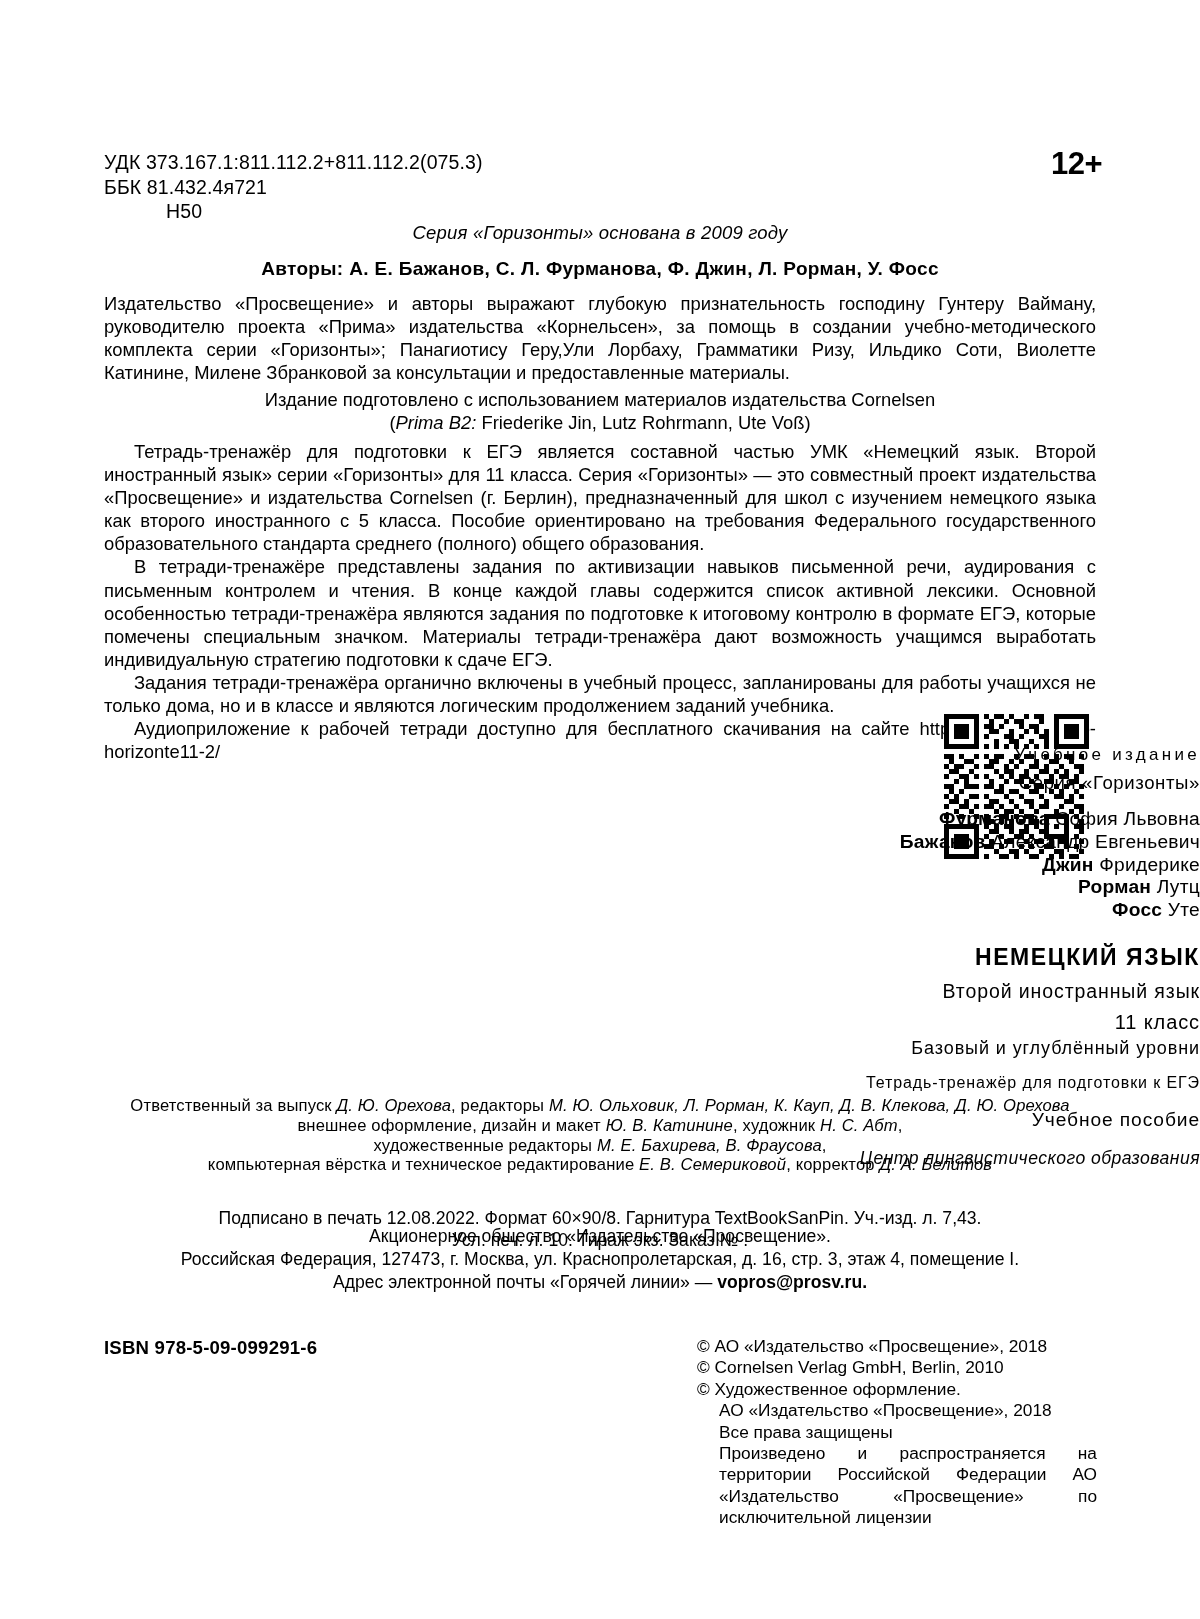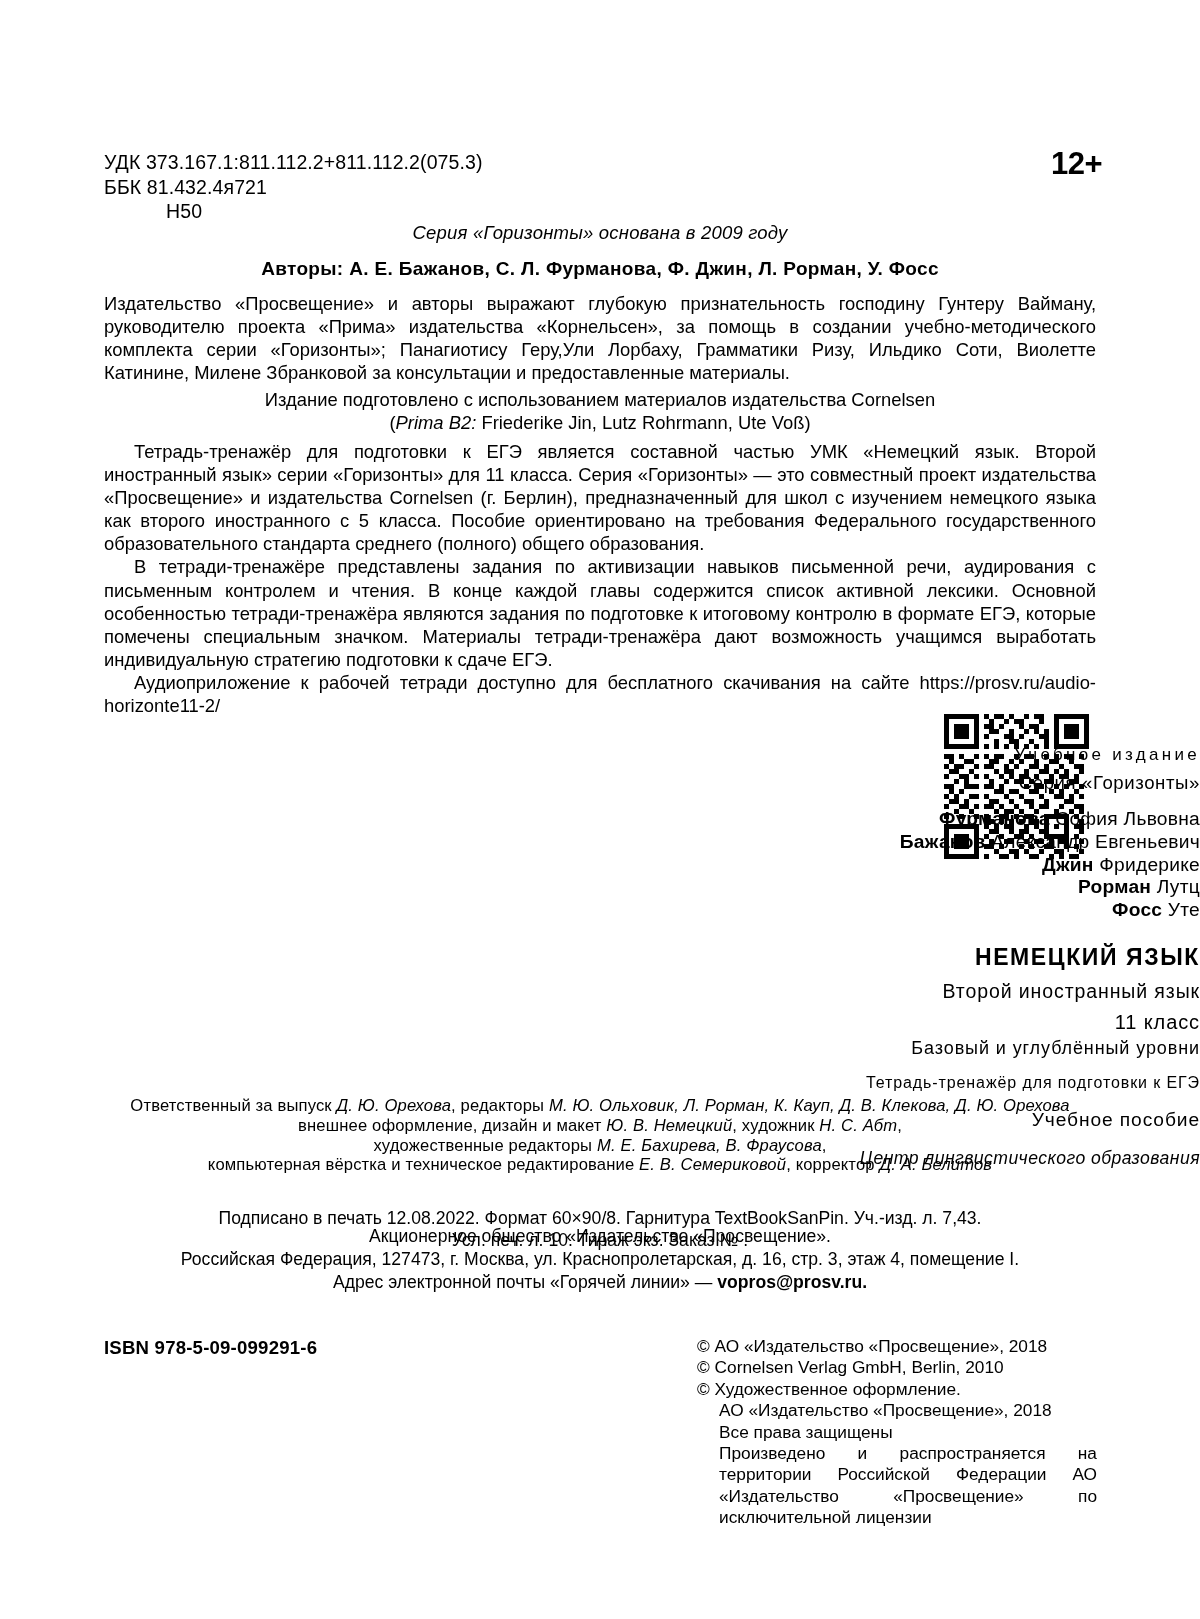--- a/index.html
+++ b/index.html
@@ -241,20 +241,21 @@
   </div>
 
   <div class="cornelsen-note">
     <div>Издание подготовлено с использованием материалов издательства Cornelsen</div>
     <div>(<span class="it">Prima B2:</span><span> Friederike Jin, Lutz Rohrmann, Ute Voß)</span></div>
   </div>
 
   <div class="para desc">
     <p class="ind">Тетрадь-тренажёр для подготовки к ЕГЭ является составной частью УМК «Немецкий язык. Второй иностранный язык» серии «Горизонты» для 11 класса. Серия «Горизонты» — это совместный проект издательства «Просвещение» и издательства Cornelsen (г. Берлин), предназначенный для школ с изучением немецкого языка как второго иностранного с 5 класса. Пособие ориентировано на требования Федерального государственного образовательного стандарта среднего (полного) общего образования.</p>
     <p class="ind">В тетради-тренажёре представлены задания по активизации навыков письменной речи, аудирования с письменным контролем и чтения. В конце каждой главы содержится список активной лексики. Основной особенностью тетради-тренажёра являются задания по подготовке к итоговому контролю в формате ЕГЭ, которые помечены специальным значком. Материалы тетради-тренажёра дают возможность учащимся выработать индивидуальную стратегию подготовки к сдаче ЕГЭ.</p>
+    <p class="ind">Задания тетради-тренажёра органично включены в учебный процесс, запланированы для работы учащихся не только дома, но и в классе и являются логическим продолжением заданий учебника.</p>
     <p class="ind">Аудиоприложение к рабочей тетради доступно для бесплатного скачивания на сайте https://prosv.ru/audio-horizonte11-2/</p>
   </div>
 
   <div class="qr">
     <svg width="145" height="145" viewBox="0 0 29 29" shape-rendering="crispEdges" aria-hidden="true">
       <rect width="29" height="29" fill="#ffffff"></rect>
       <g fill="#000000">
 
         <rect x="0" y="0" width="7" height="1"></rect>
           <rect x="0" y="6" width="7" height="1"></rect>
@@ -501,21 +502,21 @@
     <div class="subtitle1">Второй  иностранный  язык</div>
     <div class="grade">11  класс</div>
     <div class="levels">Базовый  и  углублённый  уровни</div>
     <div class="workbook">Тетрадь-тренажёр  для  подготовки  к  ЕГЭ</div>
     <div class="manual">Учебное  пособие</div>
     <div class="center-ling">Центр лингвистического образования</div>
   </div>
 
   <div class="staff">
     <div><span>Ответственный  за  выпуск  </span><i>Д.  Ю.  Орехова</i><span>,  редакторы  </span><i>М.  Ю.  Ольховик,  Л.  Рорман,  К.  Кауп,  Д.  В.  Клекова,  Д.  Ю.  Орехова</i></div>
-    <div><span>внешнее  оформление,  дизайн  и  макет  </span><i>Ю.  В.  Немецкий</i><span>,  художник  </span><i>Н.  С.  Абт</i><span>,</span></div>
+    <div><span>внешнее  оформление,  дизайн  и  макет  </span><i>Ю.  В.  Катинине</i><span>,  художник  </span><i>Н.  С.  Абт</i><span>,</span></div>
     <div><span>художественные  редакторы  </span><i>М.  Е.  Бахирева,  В.  Фраусова</i><span>,</span></div>
     <div><span>компьютерная  вёрстка  и  техническое  редактирование  </span><i>Е.  В.  Семериковой</i><span>,  корректор  </span><i>Д.  А.  Белитов</i></div>
   </div>
 
   <div class="printdata">
     <div>Подписано в печать 12.08.2022. Формат 60×90/8. Гарнитура TextBookSanPin. Уч.-изд. л. 7,43.</div>
     <div>Усл. печ. л. 10. Тираж           экз. Заказ №                   .</div>
   </div>
 
   <div class="publisher-addr">

